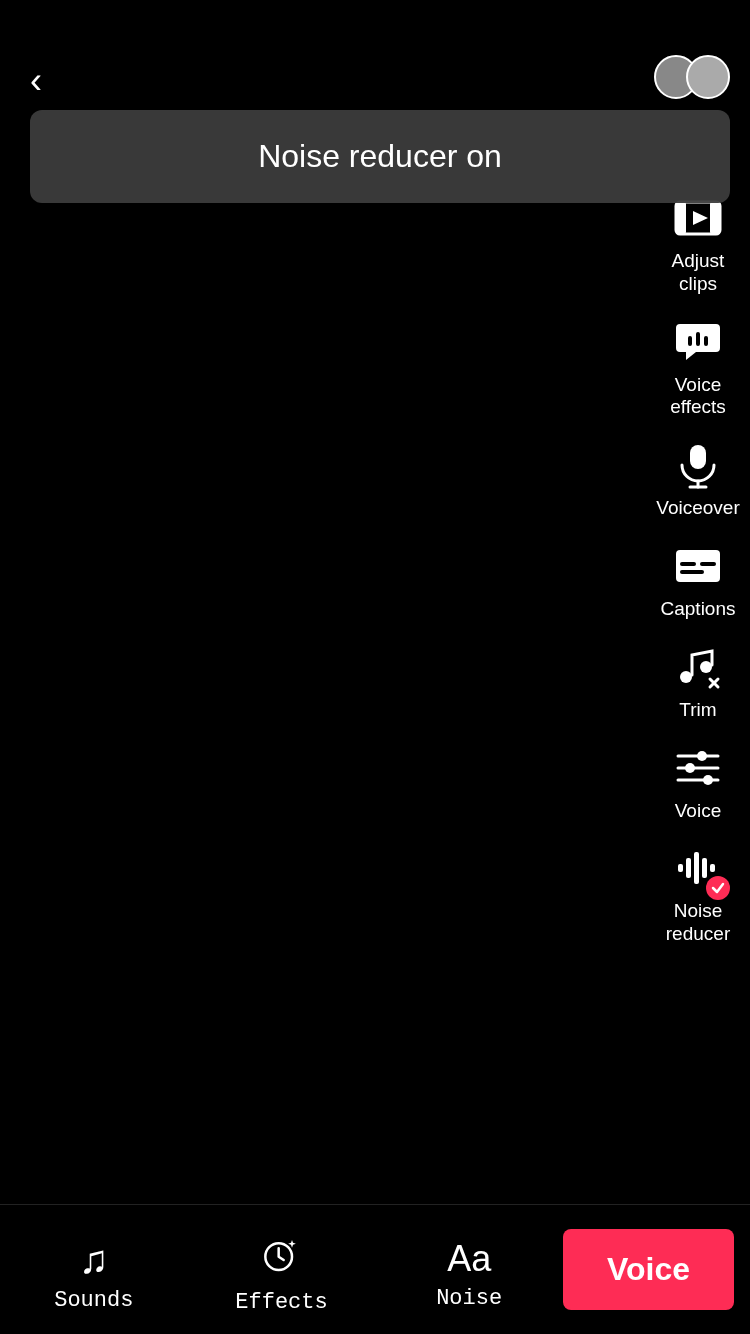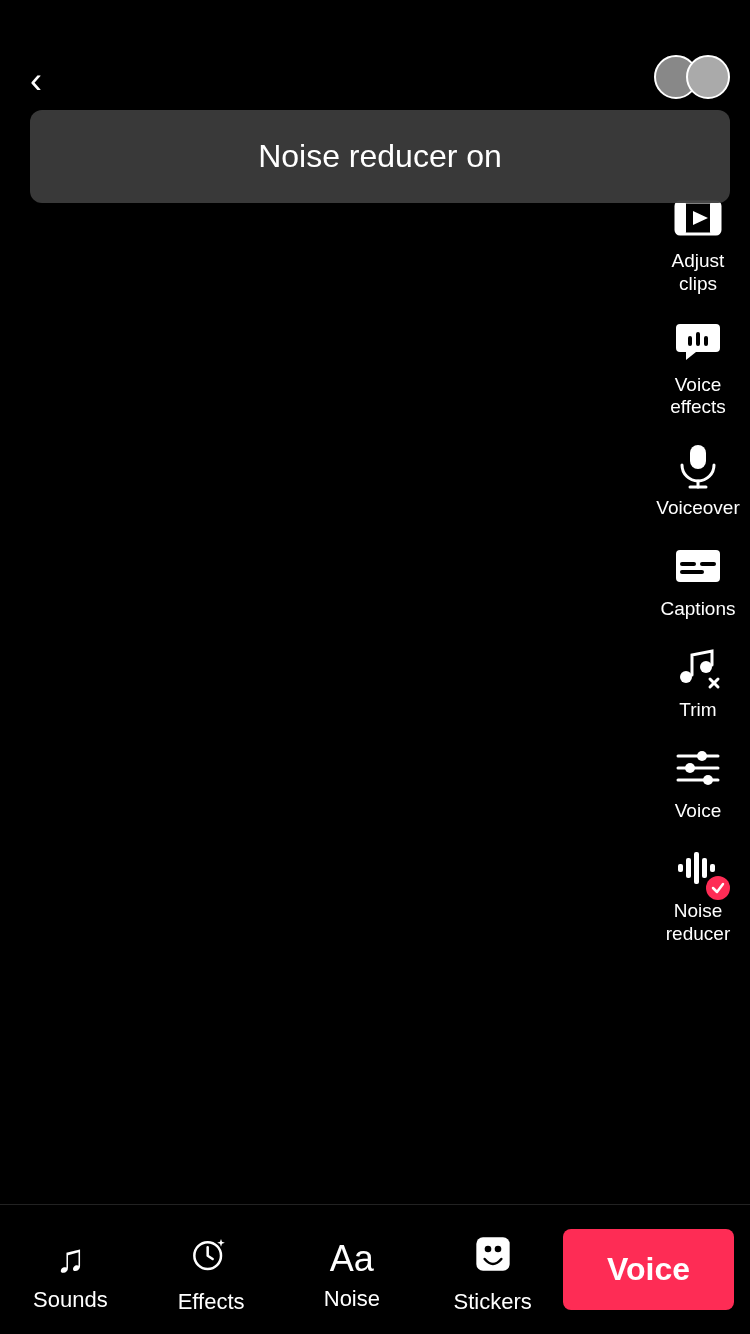--- a/index.html
+++ b/index.html
@@ -167,20 +167,21 @@
     .tab-icon {
       font-size: 40px;
       margin-bottom: 6px;
       color: #fff;
     }
 
     .tab-label {
       font-size: 22px;
       color: #fff;
       font-weight: 400;
+      font-family: Liberation Mono, monospace;
     }
 
     
     .next-btn {
       background: #fe2c55;
       border: none;
       border-radius: 8px;
       color: #fff;
       font-size: 32px;
       font-weight: 600;
@@ -329,27 +330,16 @@
       </svg>
     </div>
     <span class="tab-label">Effects</span>
   </div>
 
   <div class="tab-item">
     <div class="tab-icon" style="font-size:36px; ">Aa</div>
     <span class="tab-label">Noise</span>
   </div>
 
-  <div class="tab-item">
-    <div class="tab-icon">
-      <svg viewBox="0 0 48 48" xmlns="http://www.w3.org/2000/svg" width="40" height="40">
-        <rect x="4" y="4" width="40" height="40" rx="8" fill="#fff"></rect>
-        <circle cx="18" cy="18" r="4" fill="#000"></circle>
-        <circle cx="30" cy="18" r="4" fill="#000"></circle>
-        <path d="M14 30 q10 12 20 0" fill="none" stroke="#000" stroke-width="3" stroke-linecap="round"></path>
-      </svg>
-    </div>
-    <span class="tab-label">Stickers</span>
-  </div>
 
   <button class="next-btn">Voice</button>
 
 </div>
 
 </body></html>

